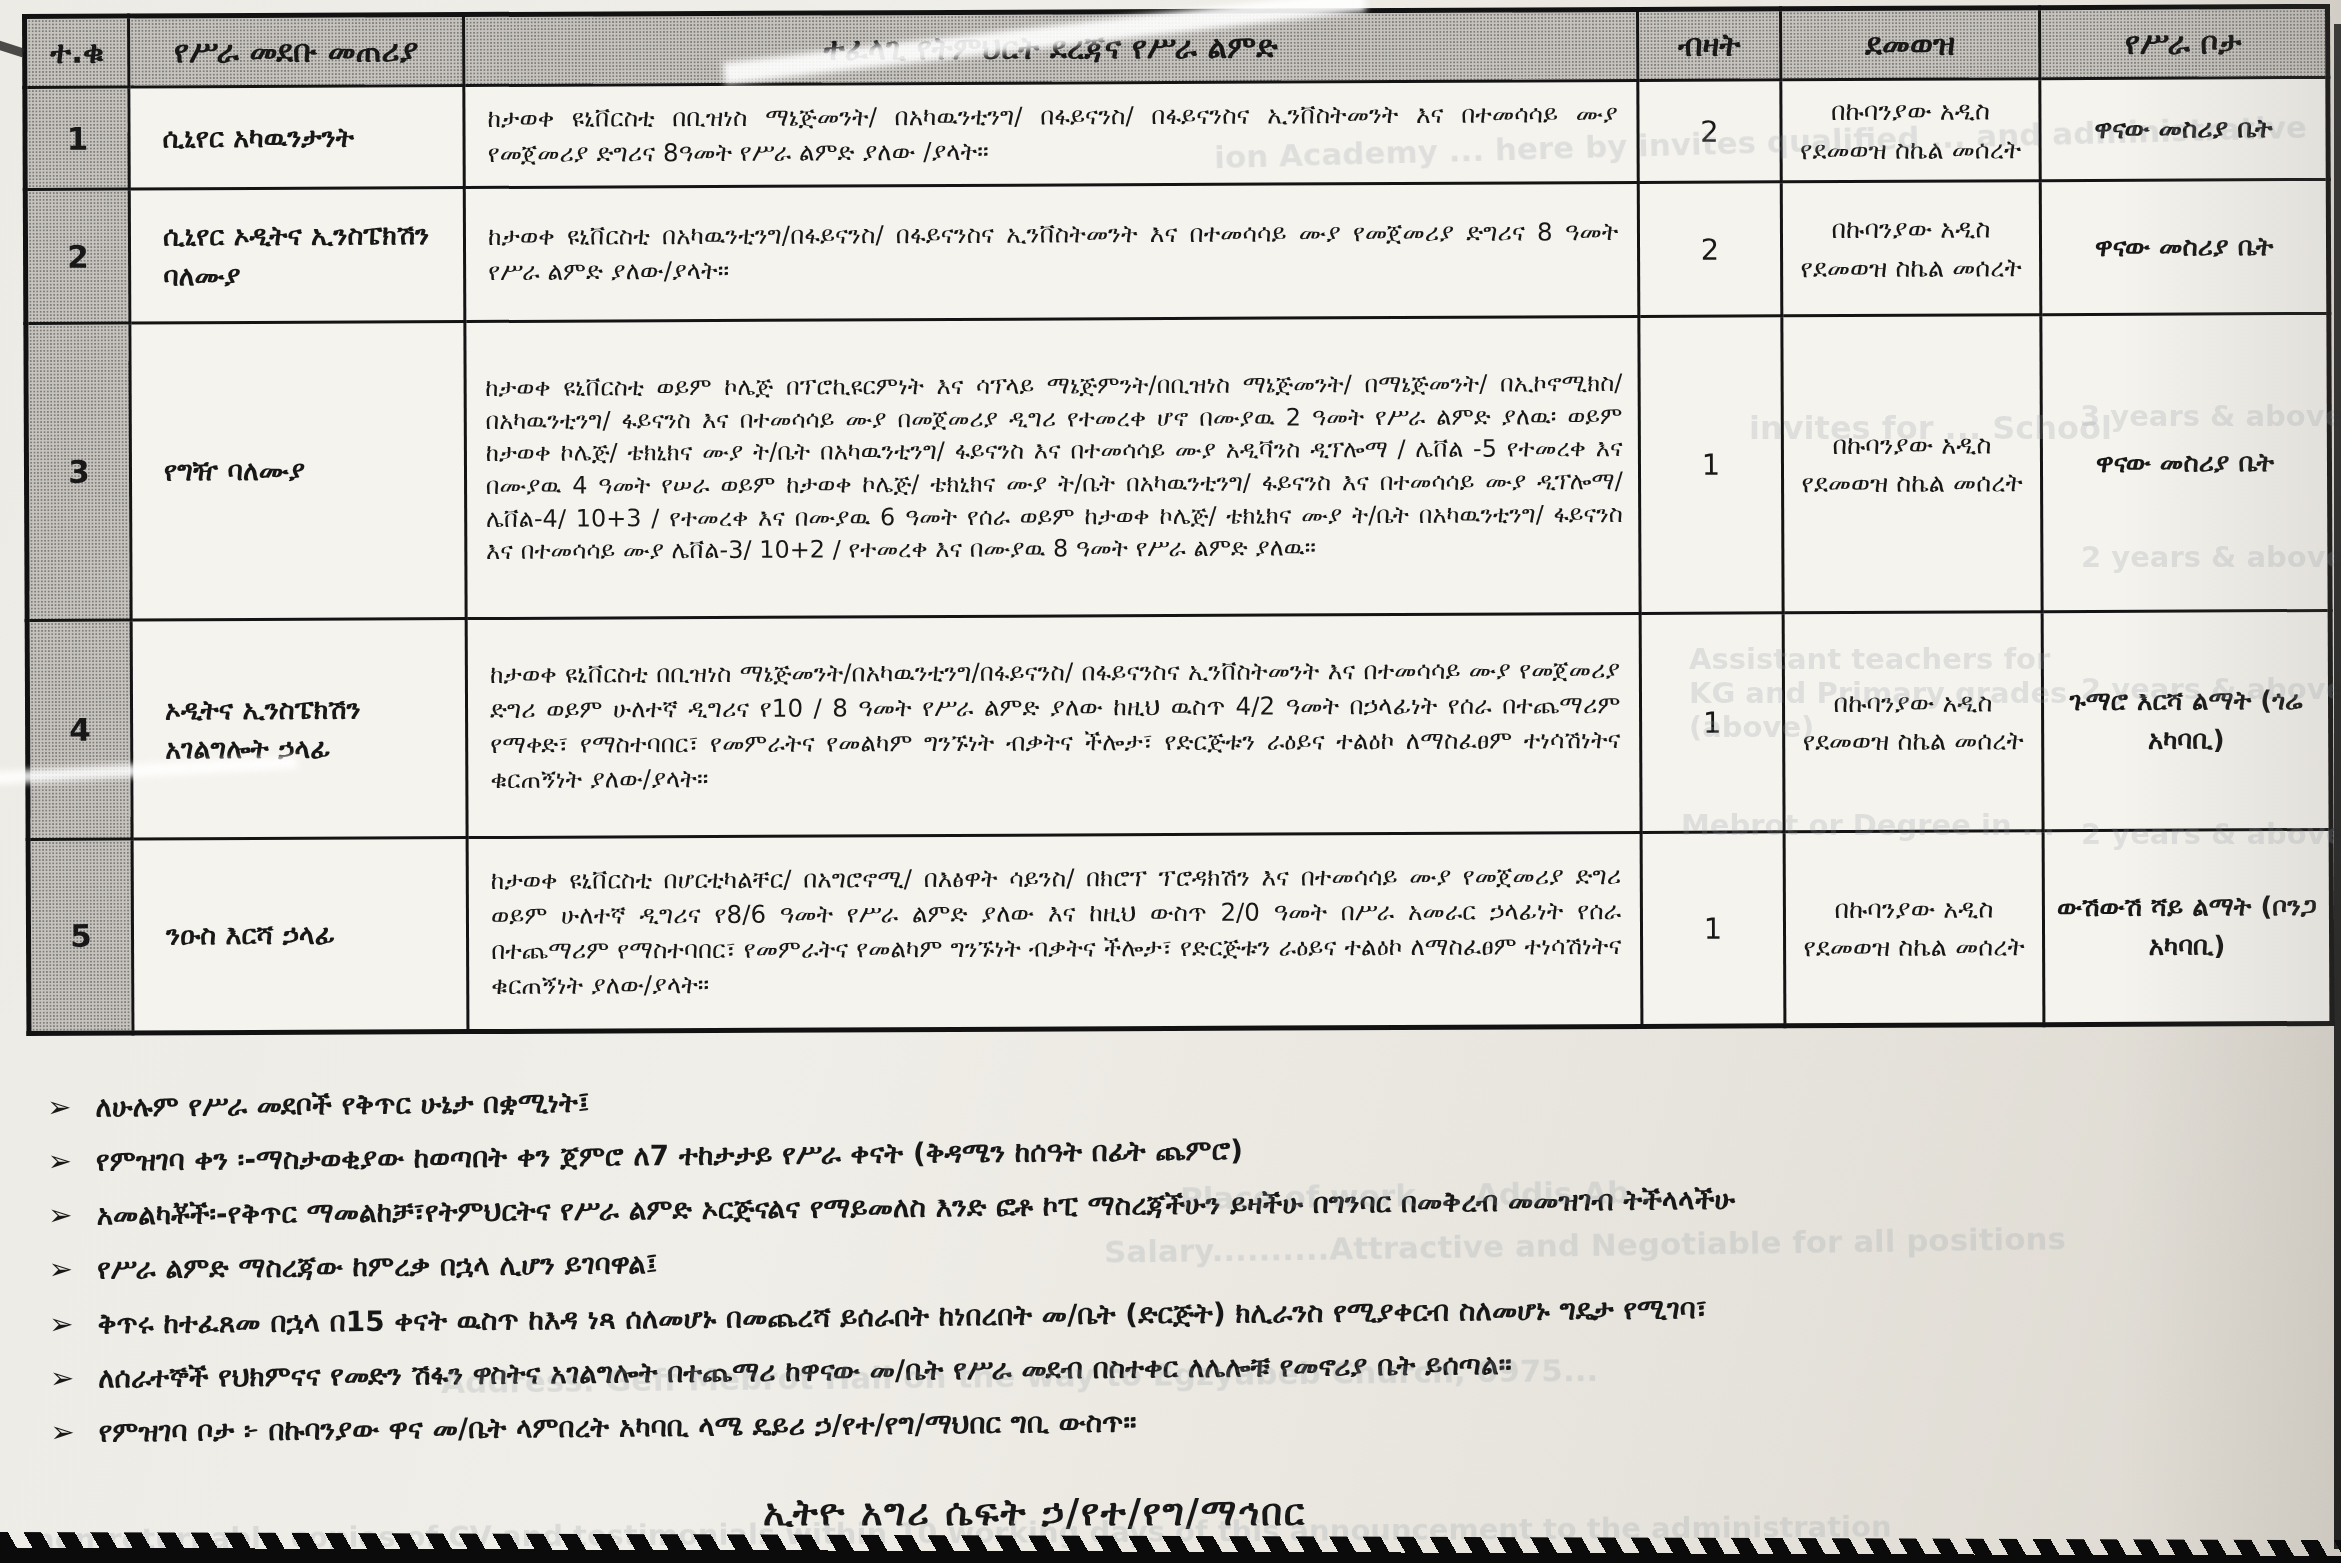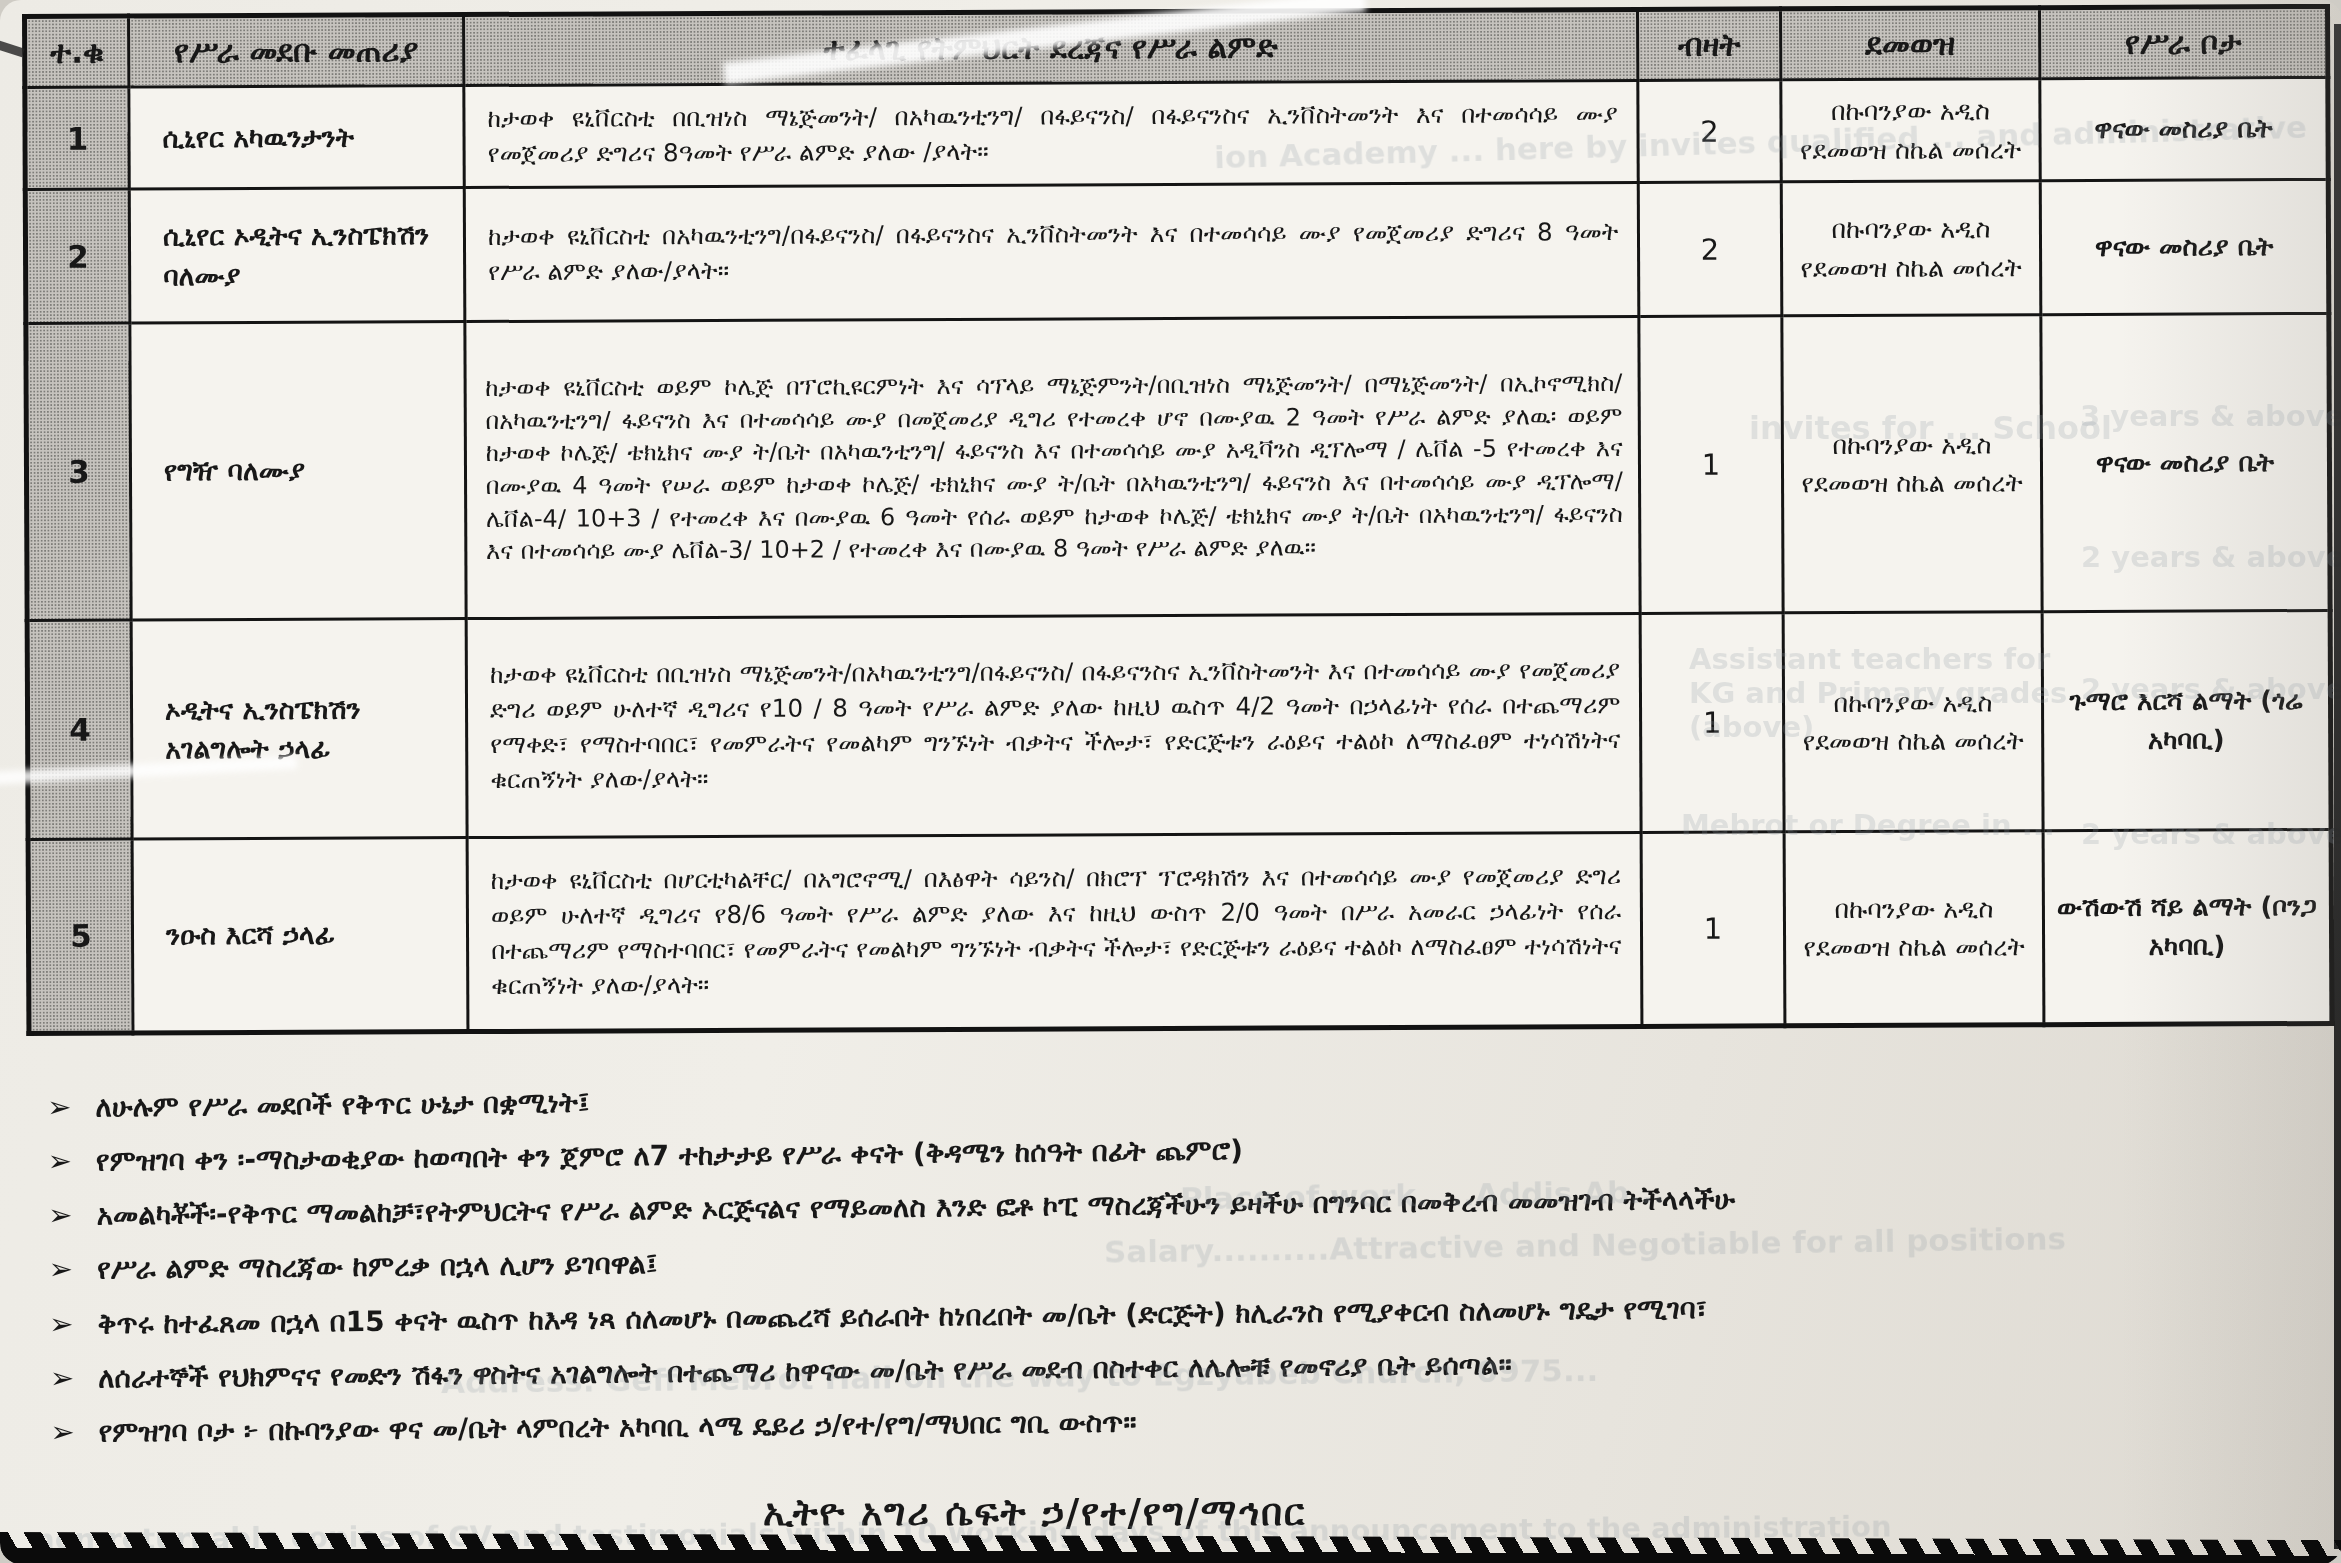--- a/index.html
+++ b/index.html
@@ -1,19 +1,19 @@
 <!DOCTYPE html>
 <html style="font-size:13.6px"><head>
 <meta charset="utf-8">
 <style>
   html,body{margin:0;padding:0;background:#cfccc5;}
   #page{
     position:relative;width:2342px;height:1564px;overflow:hidden;
     background:linear-gradient(105deg,#edebe5 0%,#f0eee8 38%,#e7e4dd 72%,#ddd9d1 100%);
-    font-family:"DejaVu Sans","Liberation Sans",sans-serif;color:#181818;border-radius:21px;
+    font-family:"DejaVu Sans","Liberation Sans",sans-serif;color:#181818;
   }
   
   .tablewrap{position:absolute;left:22px;top:13.6px;transform:rotate(-0.25deg);transform-origin:left top;z-index:10;}
   table{border-collapse:collapse;table-layout:fixed;width:2302px;border:5.1px solid #121212;background:#f5f3ee;}
   th,td{border:3.4px solid #141414;vertical-align:middle;overflow:hidden;}
   .shade{
     background-color:#c6c3be;
     background-image:radial-gradient(circle,#7d7c78 0.8px,rgba(0,0,0,0) 1px);
     background-size:3.4px 3.4px;
   }

